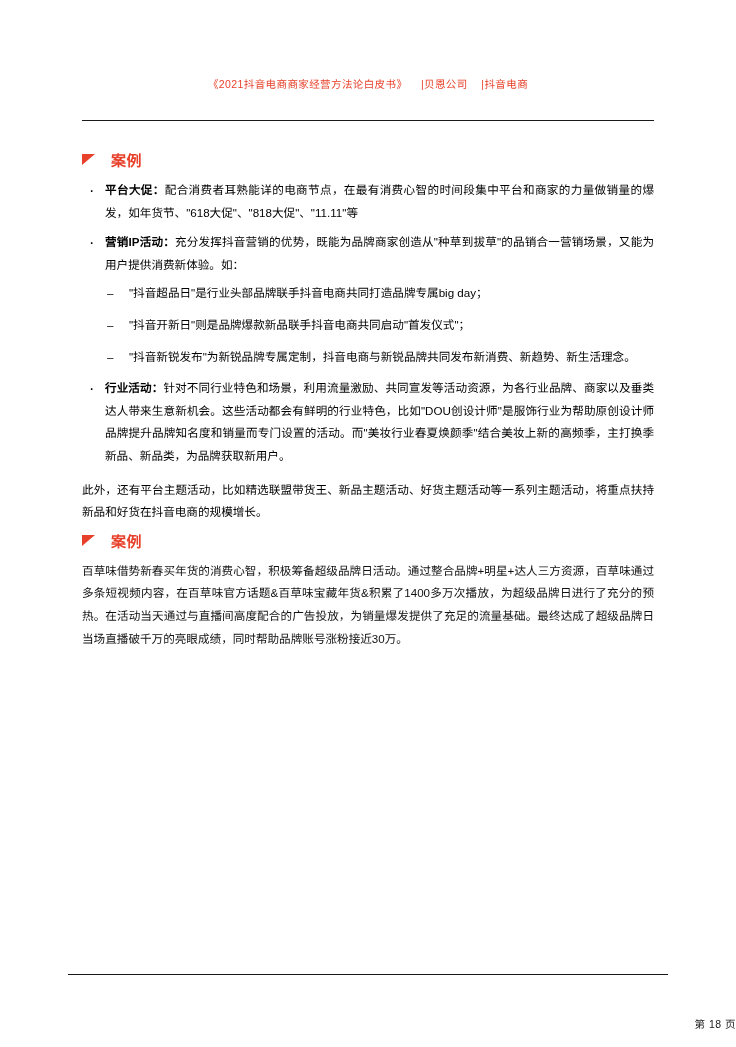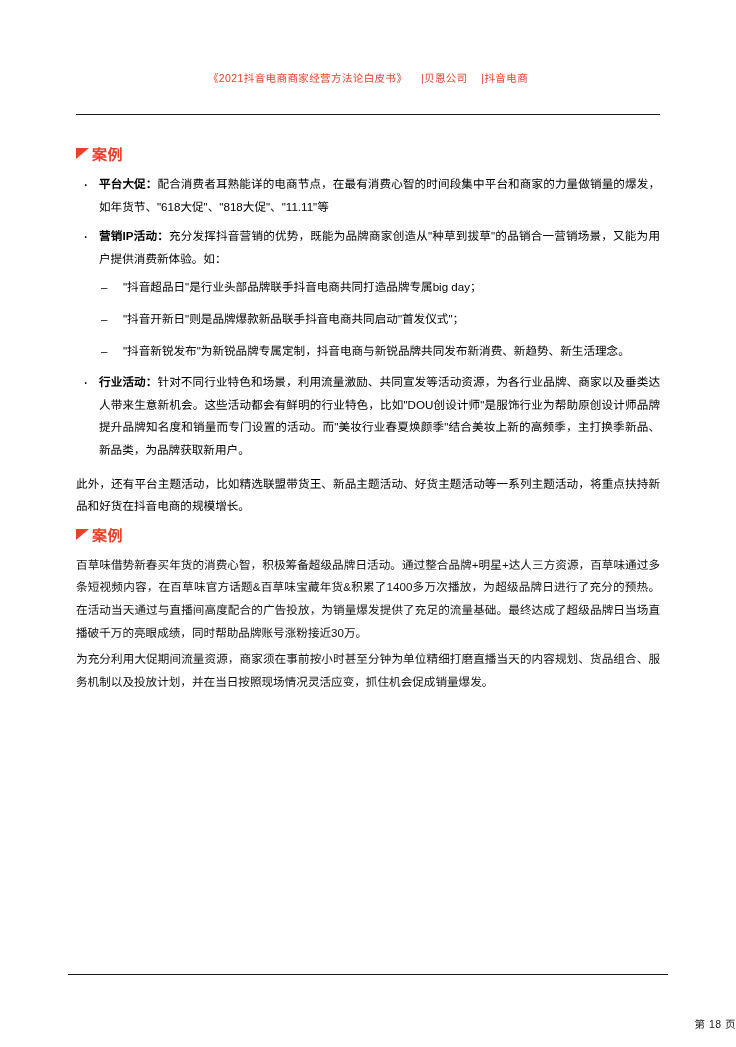--- a/index.html
+++ b/index.html
@@ -12,21 +12,21 @@
     height: 1047px;
     font-family: "Liberation Sans", "DejaVu Sans", sans-serif;
     color: #000000;
     position: relative;
     overflow: hidden;
   }
   .page {
     width: 736px;
     height: 1047px;
     box-sizing: border-box;
-    padding: 8px;
+    padding: 14px;
     position: relative;
   }
 
   
   .page-header {
     text-align: center;
     color: #e8412b;
     font-size: 10.5px;
     letter-spacing: 0.4px;
     padding-top: 62px;
@@ -44,21 +44,21 @@
   
   .content {
     margin: 0 68px;
     padding-top: 22px;
   }
 
   
   .case-head {
     display: flex;
     align-items: center;
-    gap: 3px;
+    gap: 16px;
     margin-top: 6px;
     margin-bottom: 9px;
   }
   .flag-icon {
     width: 13px;
     height: 13px;
     flex: 0 0 auto;
     display: inline-block;
   }
   .case-label {
@@ -254,20 +254,19 @@
     <div class="case-head">
       <span class="flag-icon">
         <svg width="13" height="13" viewBox="0 0 13 13" xmlns="http://www.w3.org/2000/svg">
           <polygon points="0,0 13,0 0,11" fill="#e8412b"></polygon>
         </svg>
       </span>
       <span class="case-label">案例</span>
     </div>
     <p class="body">百草味借势新春买年货的消费心智，积极筹备超级品牌日活动。通过整合品牌+明星+达人三方资源，百草味通过多条短视频内容，在百草味官方话题&amp;百草味宝藏年货&amp;积累了1400多万次播放，为超级品牌日进行了充分的预热。在活动当天通过与直播间高度配合的广告投放，为销量爆发提供了充足的流量基础。最终达成了超级品牌日当场直播破千万的亮眼成绩，同时帮助品牌账号涨粉接近30万。</p>
 
-    <p class="body">为充分利用大促期间流量资源，商家须在事前按小时甚至分钟为单位精细打磨直播当天的内容规划、货品组合、服务机制以及投放计划，并在当日按照现场情况灵活应变，抓住机会促成销量爆发。</p>
 
   </div>
 
   <div class="footer-rule"></div>
   <div class="footer-text">第 18 页</div>
 
 </div>
 
 </body></html>

